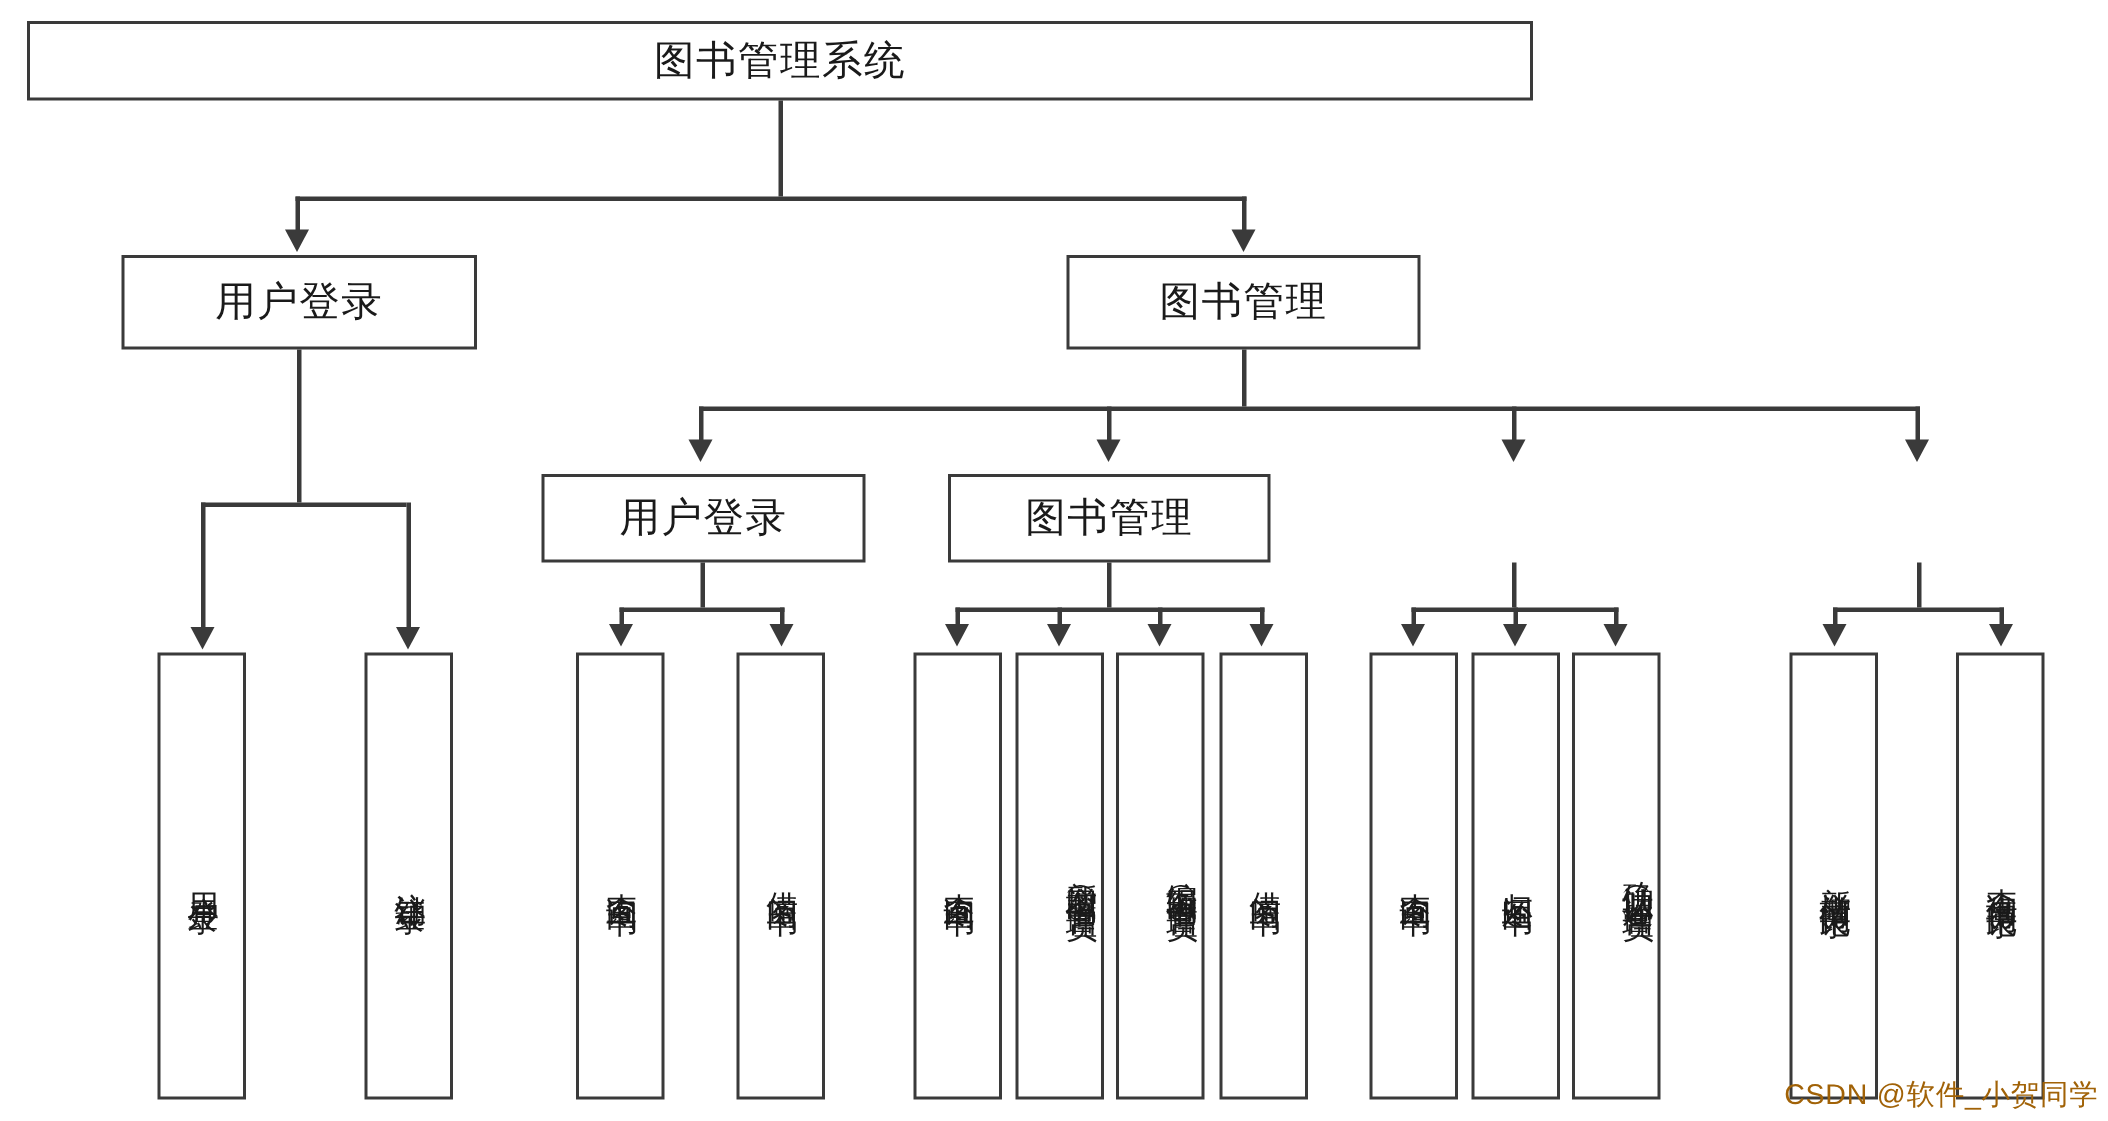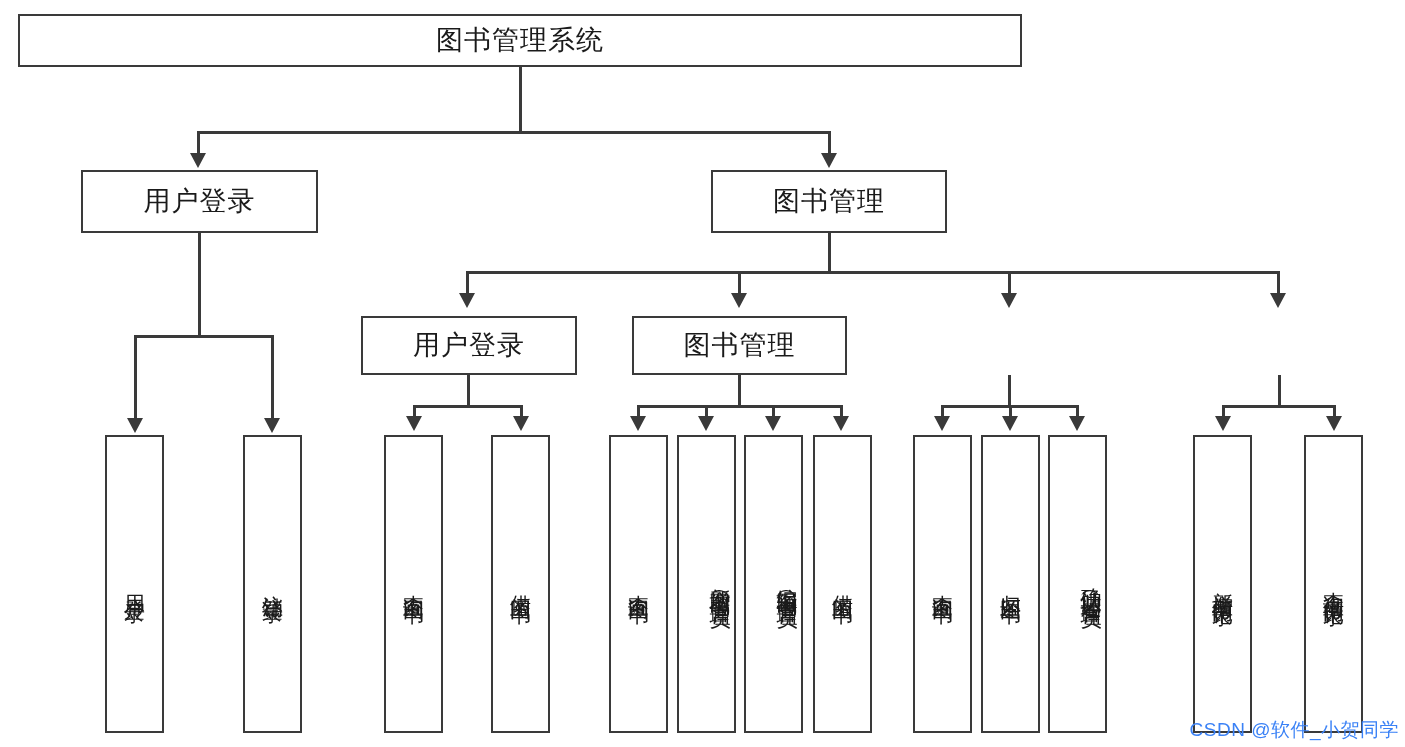--- a/index.html
+++ b/index.html
@@ -65,21 +65,21 @@
     border-left: 8px solid transparent;
     border-right: 8px solid transparent;
     border-top: 15px solid #3a3a3a;
   }
   
   #watermark {
     position: absolute;
     right: 6px;
     bottom: 4px;
     font-size: 19px;
-    color: #3b82f6;
+    color: #a16207;
     white-space: nowrap;
     letter-spacing: 0.5px;
     pointer-events: none;
   }
 </style>
 </head>
 <body>
 
 <div id="canvas">
 

